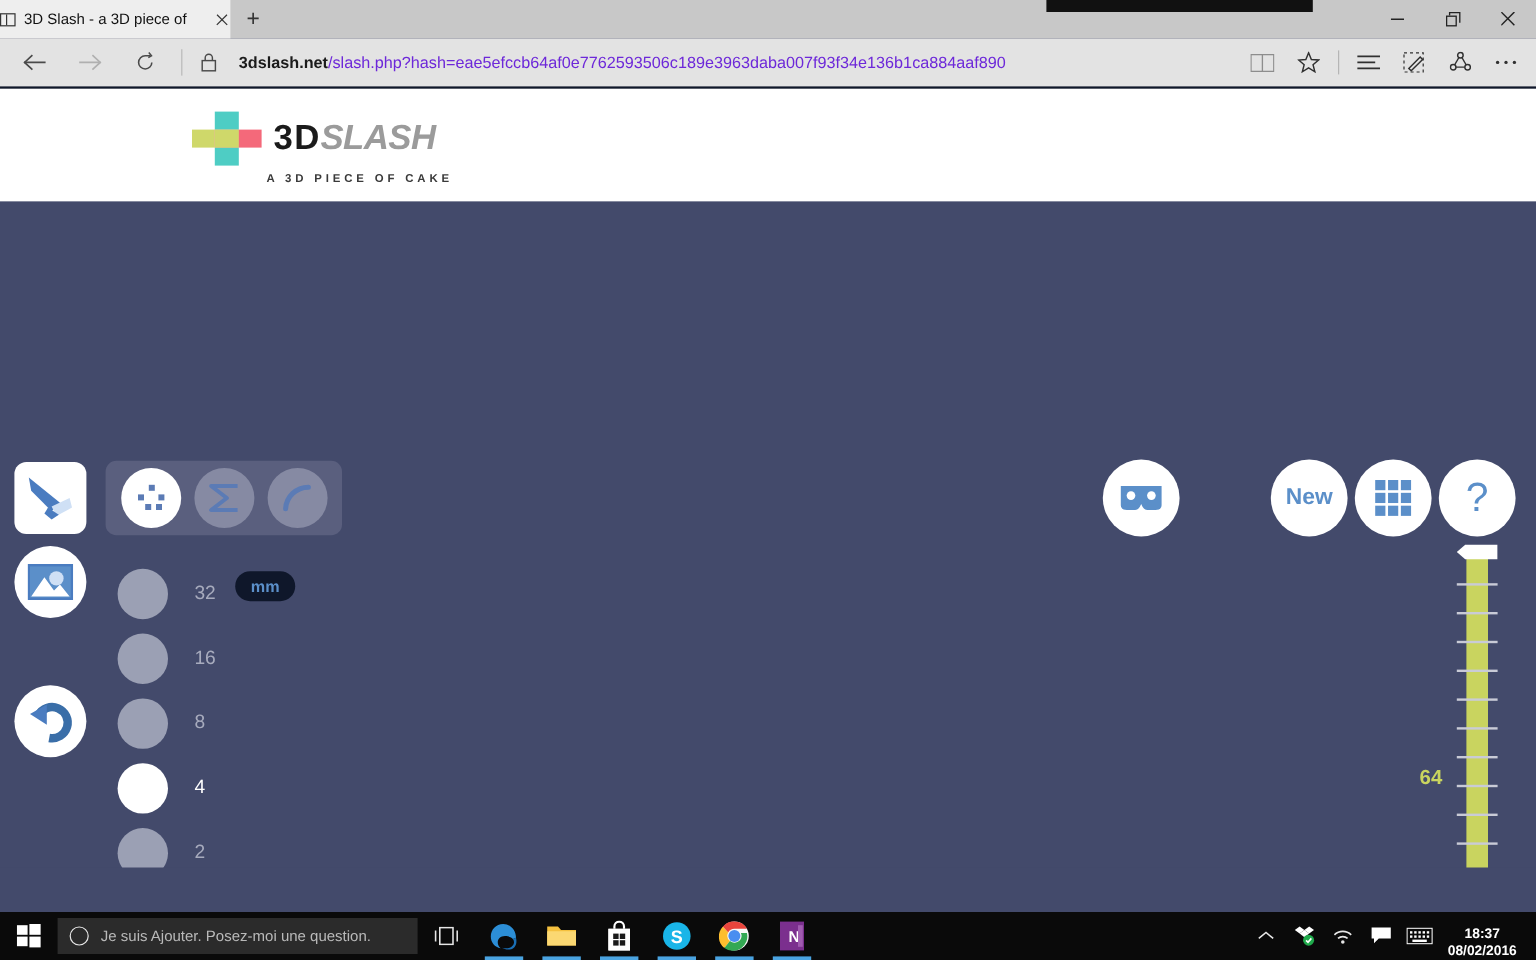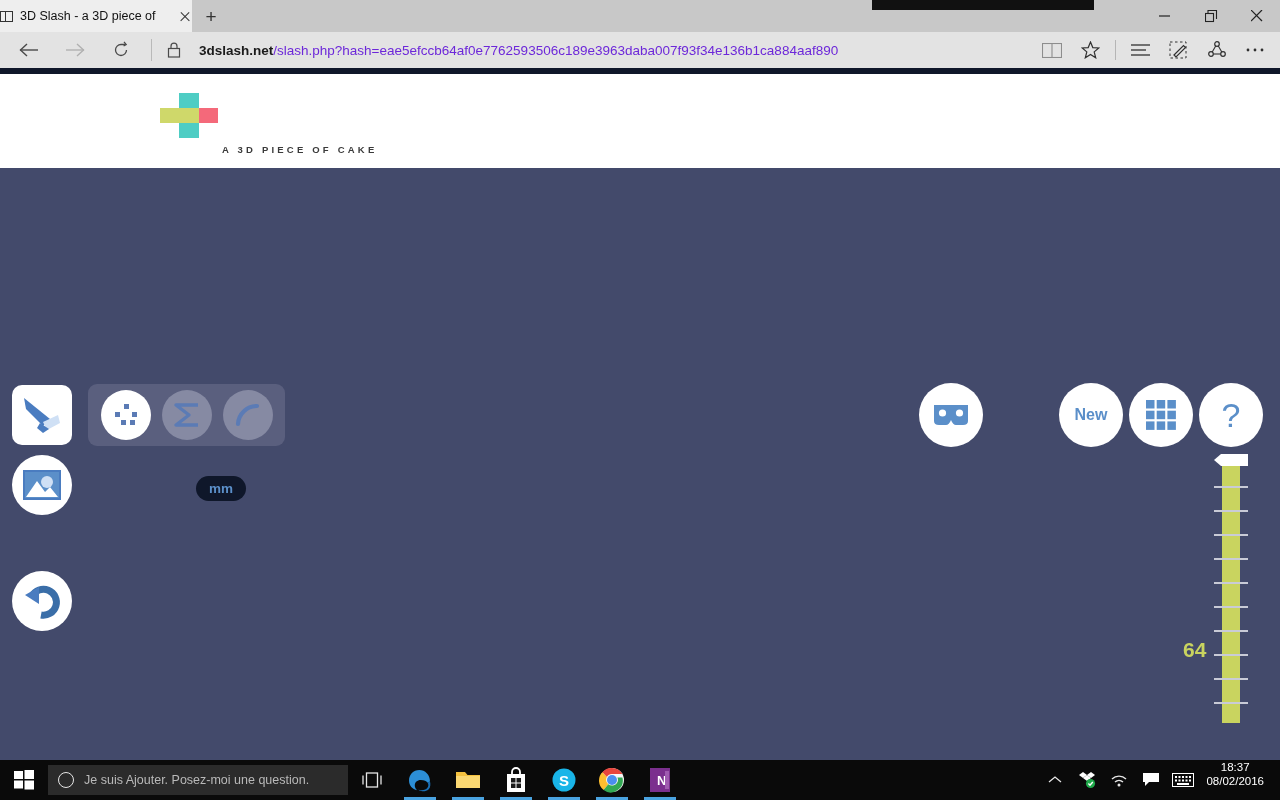--- a/index.html
+++ b/index.html
@@ -40,21 +40,21 @@
     font-size:19px; color:#333; font-weight:300;
   }
   .titlebar-spacer{ flex:1; height:32px; }
   .darkbar { position:absolute; left:872px; top:0; width:222px; height:10px; background:#111; }
   .wincontrols { display:flex; height:32px; }
   .wc { width:46px; height:32px; display:flex; align-items:center; justify-content:center; }
   .wc svg{ display:block; }
 
   .navbar {
     height:42px; background:#e3e3e3; display:flex; align-items:center; gap:0;
-    padding:0 6px; border-bottom:6px solid #0f172a;
+    padding:0 6px; border-bottom:2px solid #0f172a;
   }
   .navbtn { width:46px; height:38px; display:flex; align-items:center; justify-content:center; }
   .navbtn svg { display:block; }
   .navsep { width:1px; height:22px; background:#b9b9b9; margin:0 7px; }
   .lockicon { width:30px; display:flex; align-items:center; justify-content:center; }
   .urlwrap { flex:1; display:flex; align-items:center; padding-left:10px; font-size:13.5px;
      white-space:nowrap; overflow:hidden; }
   .url-domain { color:#1b1b1b; font-weight:bold; }
   .url-rest { color:#6d28d9; }
   .tool-icons{ display:flex; align-items:center; }
@@ -126,51 +126,51 @@
   .mm-badge{
     position:absolute; left:196px; top:308px; background:#0f172a; border-radius:13px;
     padding:5px 13px; font-size:13.5px; font-weight:bold; color:#5b8fc9;
   }
   .tr-btn{
     position:absolute; background:#fff; border-radius:50%;
     display:flex; align-items:center; justify-content:center;
   }
   .tr-vr  { left:919px; top:215px; width:64px; height:64px; }
   .tr-new { left:1059px; top:215px; width:64px; height:64px;
-            font-size:16px; font-weight:bold; color:#5b8fc9; }
+            font-size:19px; font-weight:bold; color:#5b8fc9; }
   .tr-grid{ left:1129px; top:215px; width:64px; height:64px; }
   .tr-help{ left:1199px; top:215px; width:64px; height:64px;
             font-size:34px; color:#5b8fc9; font-weight:500; }
 
   
   .workspace{ position:absolute; left:0; top:0; width:1280px; height:555px; }
 
   .slider-v{ position:absolute; left:1222px; top:290px; width:18px; height:374px; }
   .sv-track{ position:absolute; left:0; top:0; width:18px; height:100%; background:#c9d45f;}
   .sv-tick{ position:absolute; width:34px; height:2px; background:#c9cbd6; left:-8px;}
   .sv-handle{ position:absolute; width:34px; height:16px; left:-8px; }
-  .sv-value{ position:absolute; left:-39px; top:180px; font-size:21px; font-weight:bold; color:#c9d45f;}
+  .sv-value{ position:absolute; left:-39px; top:180px; font-size:17px; font-weight:bold; color:#c9d45f;}
 
   
   .taskbar{
     position:absolute; left:0; top:760px; width:1280px; height:40px; background:#0a0a0a;
     display:flex; align-items:center;
   }
   .tb-start{ width:48px; height:40px; display:flex; align-items:center; justify-content:center; }
   .tb-cortana{
     width:300px; height:30px; background:#2b2b2b; display:flex; align-items:center;
     gap:10px; padding:0 10px; color:#b9b9b9; font-size:12.5px;
   }
   .tb-cortana .ring{ width:16px; height:16px; border:1.7px solid #e6e6e6; border-radius:50%; flex:none;}
   .tb-taskview{ width:48px; height:40px; display:flex; align-items:center; justify-content:center; }
   .tb-app{ width:48px; height:40px; display:flex; align-items:center; justify-content:center;
     position:relative; }
   .tb-app.open::after{ content:""; position:absolute; bottom:0; left:8px; width:32px; height:3px;
     background:#4aa3e0; }
-  .tb-tray{ margin-left:auto; display:flex; align-items:flex-start; height:40px; padding-right:6px; gap:2px;}
+  .tb-tray{ margin-left:auto; display:flex; align-items:flex-end; height:40px; padding-right:6px; gap:2px;font-weight:bold;}
   .tray-ic{ width:30px; height:40px; display:flex; align-items:center; justify-content:center;}
   .tb-clock{ color:#fff; font-size:11.5px; line-height:14px; text-align:center; padding:0 10px 0 6px;}
 </style>
 </head>
 <body>
 
 <div id="browser-chrome">
 
   <div class="titlebar">
     <div class="tab">
@@ -283,20 +283,23 @@
 <div class="site-header">
   <div class="logo-block">
     <div class="logo-row">
       <div class="logo-cross">
         <div class="lc" style="left:0px;  top:16px; width:19px; height:15px; background:#cfd86a;"></div>
         <div class="lc" style="left:19px; top:16px; width:20px; height:15px; background:#f4697a;"></div>
         <div class="lc" style="left:19px; top:1px;  width:20px; height:15px; background:#4ecdc4;"></div>
         <div class="lc" style="left:19px; top:31px; width:20px; height:15px; background:#4ecdc4;"></div>
         <div class="lc" style="left:39px; top:16px; width:19px; height:15px; background:#f4697a;"></div>
         <div class="lc" style="left:19px; top:16px; width:20px; height:15px; background:#cfd86a;"></div>
+      </div>
+      <div class="logo-text">
+        <span class="logo-3d">3D</span><span class="logo-slash">SLASH</span>
       </div>
     </div>
     <div class="logo-tag">A 3D PIECE OF CAKE</div>
   </div>
 
   <div class="nav">
     <div class="nav-item active">CRÉER</div>
     <div class="nav-item">PRODUITS</div>
     <div class="nav-item">APPRENDRE</div>
     <div class="nav-item">A PROPOS</div>
@@ -415,20 +418,43 @@
         <polyline points="26,3 4,3 17,13 4,23 26,23" fill="none" stroke="#5b7bb5" stroke-width="3.4" stroke-linejoin="round"></polyline>
       </svg>
     </div>
     <div class="mode-btn">
       <svg width="28" height="26" viewBox="0 0 28 26">
         <path d="M4 22 A19 19 0 0 1 23 4" fill="none" stroke="#5b7bb5" stroke-width="4.2" stroke-linecap="round"></path>
       </svg>
     </div>
   </div>
 
+  <div class="sizes">
+    <div class="size-row">
+      <div class="size-dot"></div>
+      <div class="size-label">32</div>
+    </div>
+    <div class="size-row">
+      <div class="size-dot"></div>
+      <div class="size-label">16</div>
+    </div>
+    <div class="size-row">
+      <div class="size-dot"></div>
+      <div class="size-label">8</div>
+    </div>
+    <div class="size-row active">
+      <div class="size-dot active"></div>
+      <div class="size-label">4</div>
+    </div>
+    <div class="size-row">
+      <div class="size-dot"></div>
+      <div class="size-label">2</div>
+    </div>
+
+  </div>
 
   <div class="mm-badge">mm</div>
 
   <div class="tr-btn tr-vr">
     <svg width="38" height="24" viewBox="0 0 38 24">
       <path d="M2 2 H36 V18 Q36 22 31 22 H24 Q21 22 19 17 Q17 22 14 22 H7 Q2 22 2 18 Z" fill="#5b8fc9"></path>
       <circle cx="10.5" cy="10" r="3.6" fill="#ffffff"></circle>
       <circle cx="27.5" cy="10" r="3.6" fill="#ffffff"></circle>
     </svg>
   </div>

